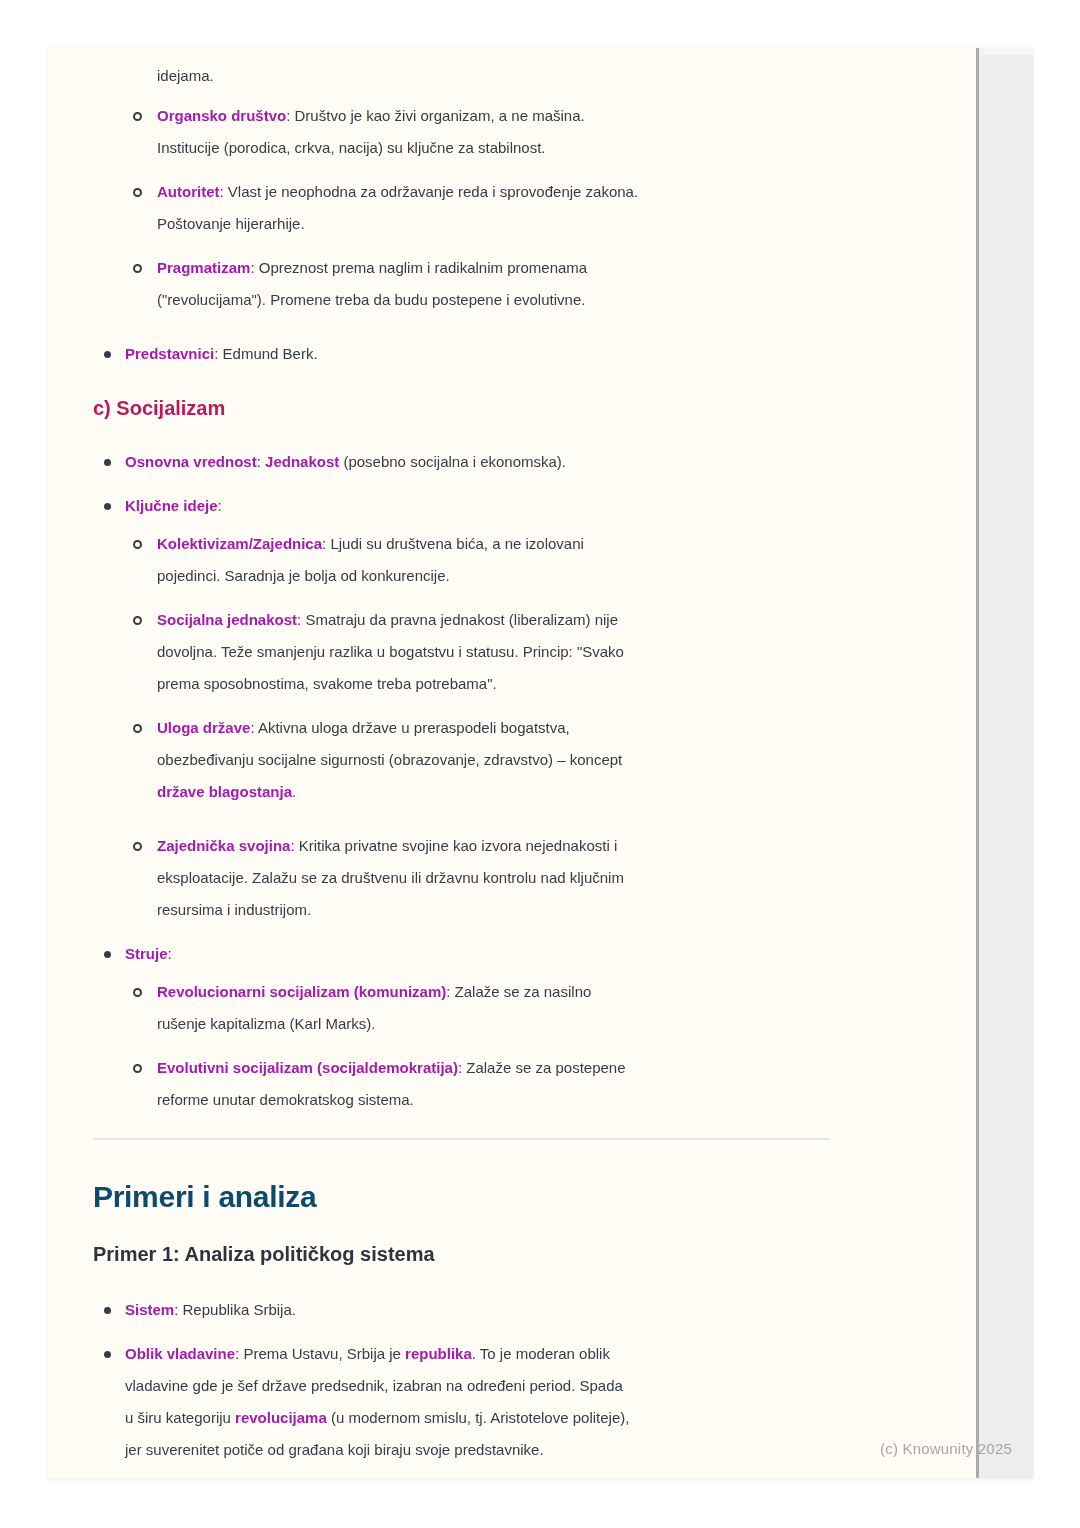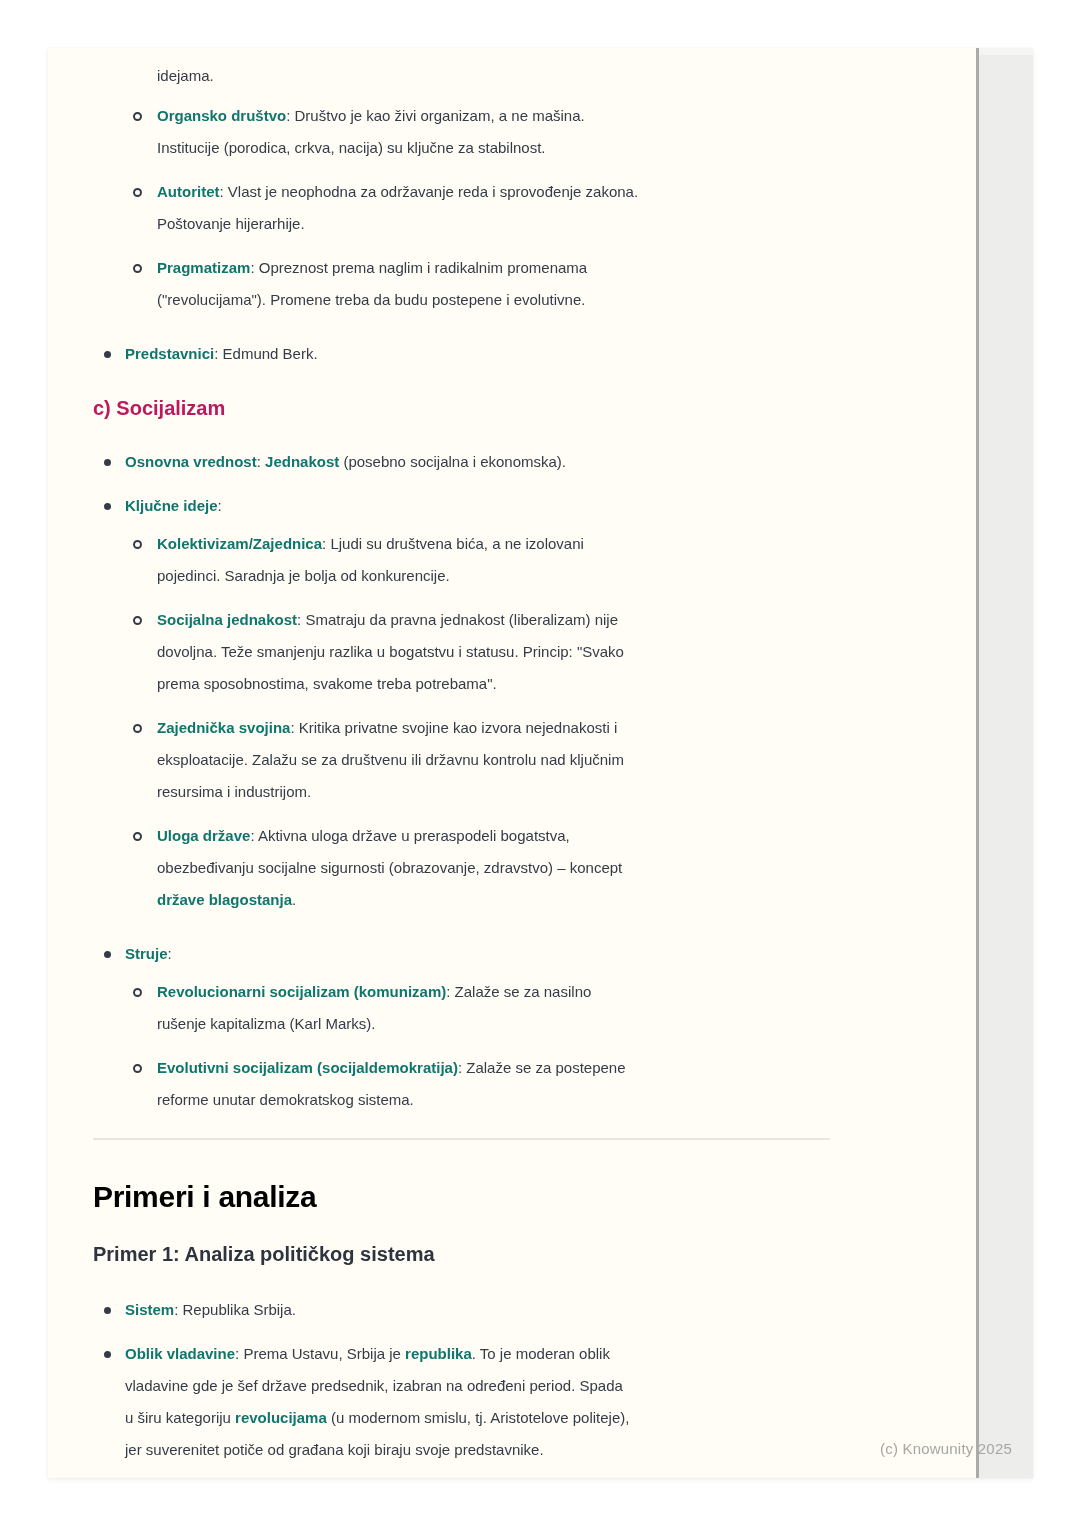--- a/index.html
+++ b/index.html
@@ -22,39 +22,39 @@
     left: 45px; top: 12px;
     width: 820px;
   }
   .blk {
     position: relative;
     font-size: 15px;
     line-height: 32px;
     color: #343c47;
   }
   .line { white-space: nowrap; }
-  .blk b { font-weight: 700; color: #0f766e; }
+  .blk b { font-weight: 700; color: #a21caf; }
   .cont { padding-left: 64px; }
   .li1  { padding-left: 32px; }
   .li2  { padding-left: 64px; }
   .marker-dot {
     position: absolute; left: 11px; top: 13px;
     width: 7px; height: 7px; border-radius: 50%;
     background: #343c47;
   }
   .marker-circle {
     position: absolute; left: 40px; top: 12px;
     width: 5px; height: 5px; border-radius: 50%;
     border: 2px solid #343c47; background: transparent;
   }
   .h4 { font-size: 20px; line-height: 32px; font-weight: 700; color: #be185d; }
   .h3 { font-size: 20px; line-height: 28px; font-weight: 700; color: #2d3440; }
   .h2 {
     font-size: 30px; line-height: 42px; font-weight: 700;
-    color: #000000; letter-spacing: -0.3px;
+    color: #0c4a6e; letter-spacing: -0.3px;
   }
   .divider {
     height: 2px; width: 737px;
     background: #e8e6e0;
     margin: 22px 0 36px 0;
   }
   
   .blk-0 { margin-bottom: 8px; }
   .blk-1 { margin-bottom: 12px; }
   .blk-2 { margin-bottom: 12px; }
@@ -137,31 +137,31 @@
         <span class="marker-circle"></span>
         <div class="line"><b>Kolektivizam/Zajednica</b><span>: Ljudi su društvena bića, a ne izolovani</span></div>
         <div class="line"><span>pojedinci. Saradnja je bolja od konkurencije.</span></div>
       </div>
       <div class="blk li2 blk-9">
         <span class="marker-circle"></span>
         <div class="line"><b>Socijalna jednakost</b><span>: Smatraju da pravna jednakost (liberalizam) nije</span></div>
         <div class="line"><span>dovoljna. Teže smanjenju razlika u bogatstvu i statusu. Princip: "Svako</span></div>
         <div class="line"><span>prema sposobnostima, svakome treba potrebama".</span></div>
       </div>
+      <div class="blk li2 blk-11">
+        <span class="marker-circle"></span>
+        <div class="line"><b>Uloga države</b><span>: Aktivna uloga države u preraspodeli bogatstva,</span></div>
+        <div class="line"><span>obezbeđivanju socijalne sigurnosti (obrazovanje, zdravstvo) – koncept</span></div>
+        <div class="line"><b>države blagostanja</b><span>.</span></div>
+      </div>
       <div class="blk li2 blk-10">
         <span class="marker-circle"></span>
         <div class="line"><b>Zajednička svojina</b><span>: Kritika privatne svojine kao izvora nejednakosti i</span></div>
         <div class="line"><span>eksploatacije. Zalažu se za društvenu ili državnu kontrolu nad ključnim</span></div>
         <div class="line"><span>resursima i industrijom.</span></div>
-      </div>
-      <div class="blk li2 blk-11">
-        <span class="marker-circle"></span>
-        <div class="line"><b>Uloga države</b><span>: Aktivna uloga države u preraspodeli bogatstva,</span></div>
-        <div class="line"><span>obezbeđivanju socijalne sigurnosti (obrazovanje, zdravstvo) – koncept</span></div>
-        <div class="line"><b>države blagostanja</b><span>.</span></div>
       </div>
       <div class="blk li1 blk-12">
         <span class="marker-dot"></span>
         <div class="line"><b>Struje</b><span>:</span></div>
       </div>
       <div class="blk li2 blk-13">
         <span class="marker-circle"></span>
         <div class="line"><b>Revolucionarni socijalizam (komunizam)</b><span>: Zalaže se za nasilno</span></div>
         <div class="line"><span>rušenje kapitalizma (Karl Marks).</span></div>
       </div>

